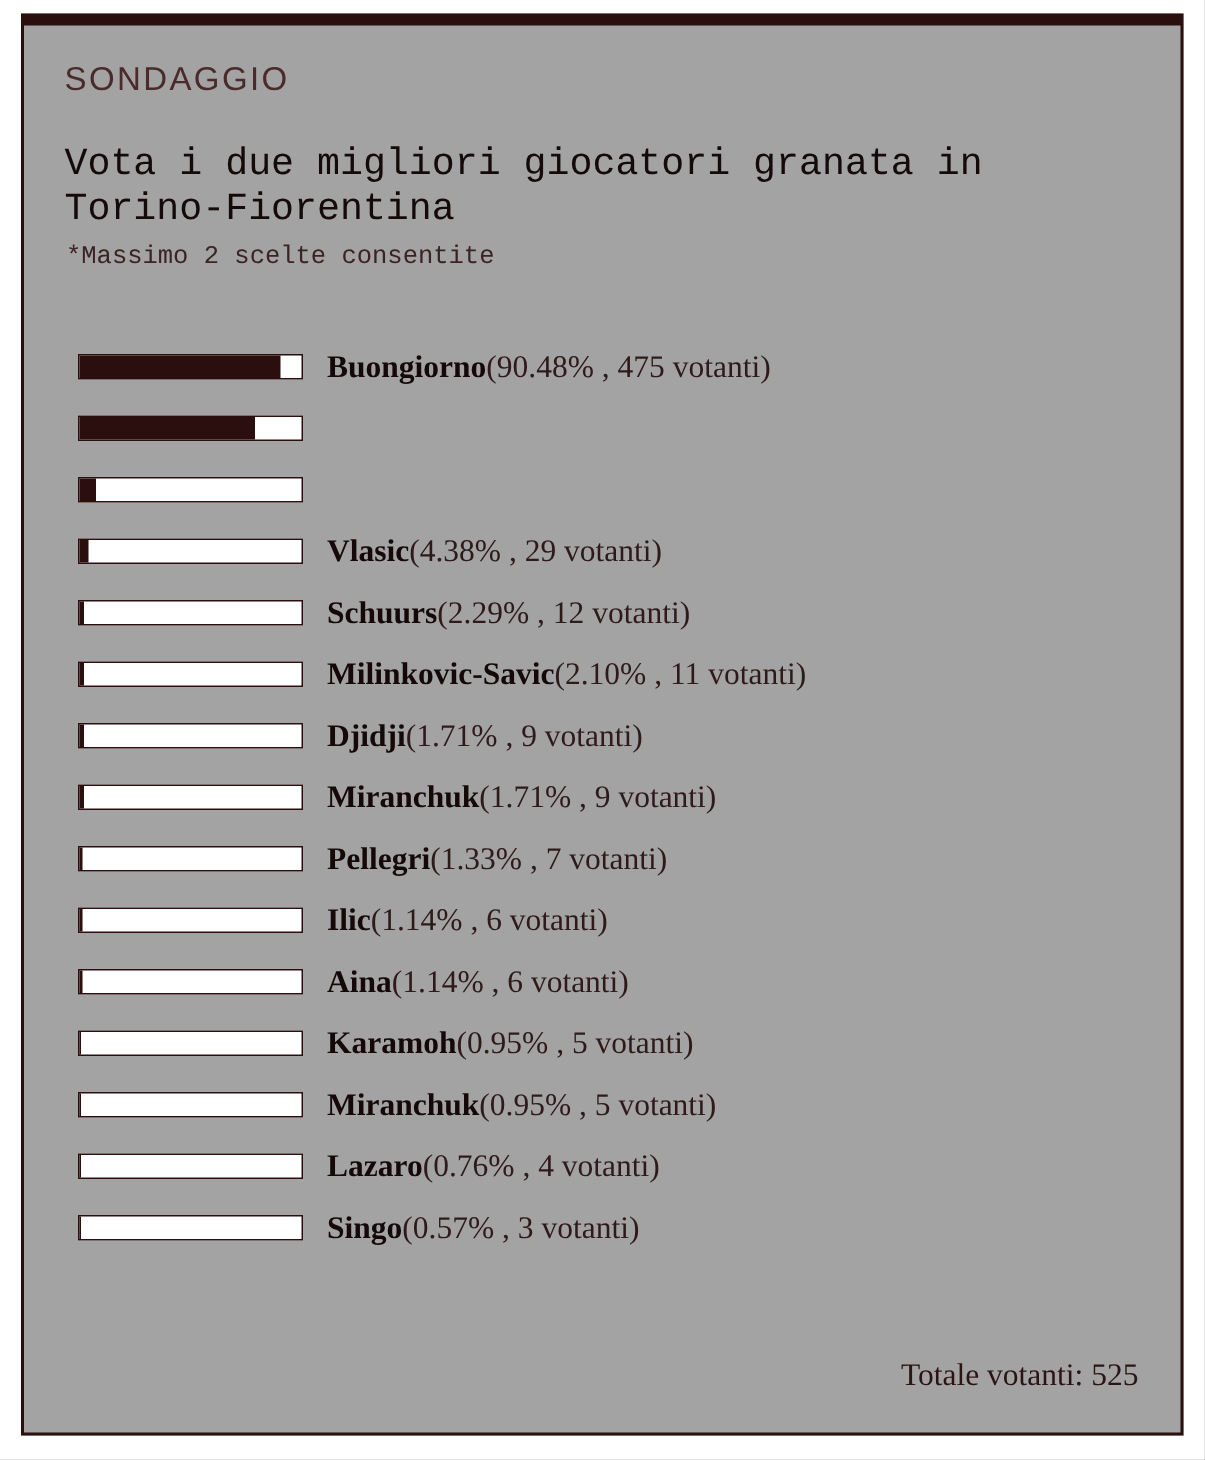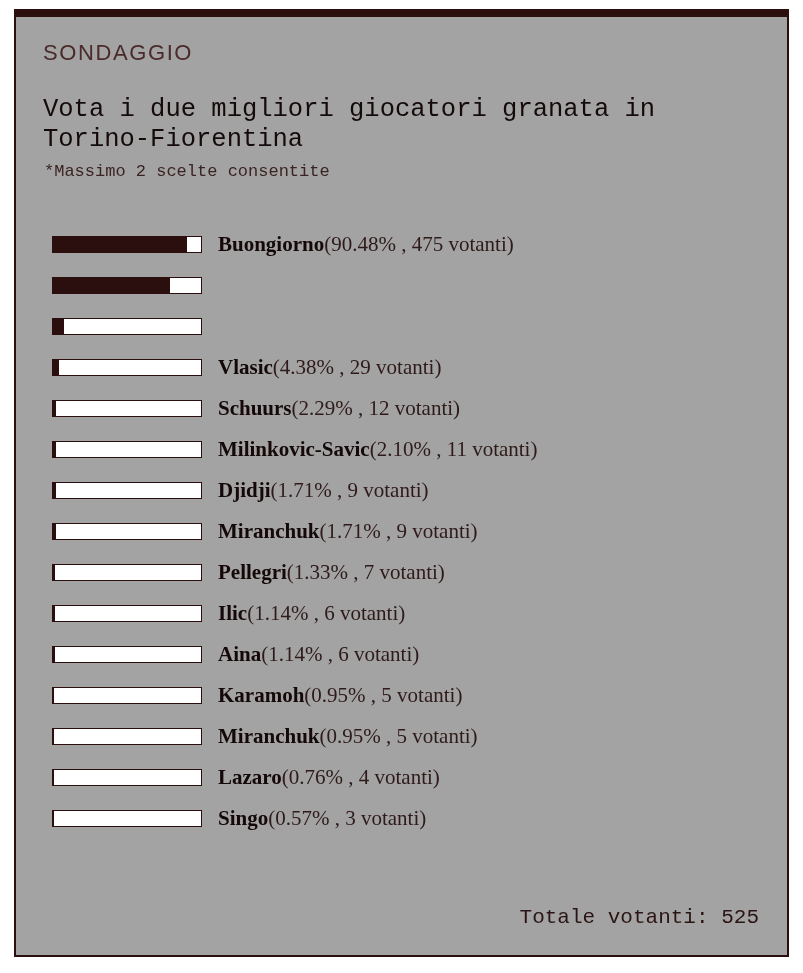--- a/index.html
+++ b/index.html
@@ -92,21 +92,21 @@
     color: #140808;
   }
   .row-label .stats {
     font-weight: normal;
     color: #2e1a1a;
   }
   .total {
     position: absolute;
     right: 28px;
     bottom: 26px;
-    font-family: Liberation Mono, monospace;
+    font-family: Liberation Serif, serif;
     font-size: 21px;
     color: #2b1414;
   }
 </style>
 </head>
 <body>
 
 <div class="poll-frame">
   <div class="poll-inner">
     <div class="kicker">SONDAGGIO</div>

